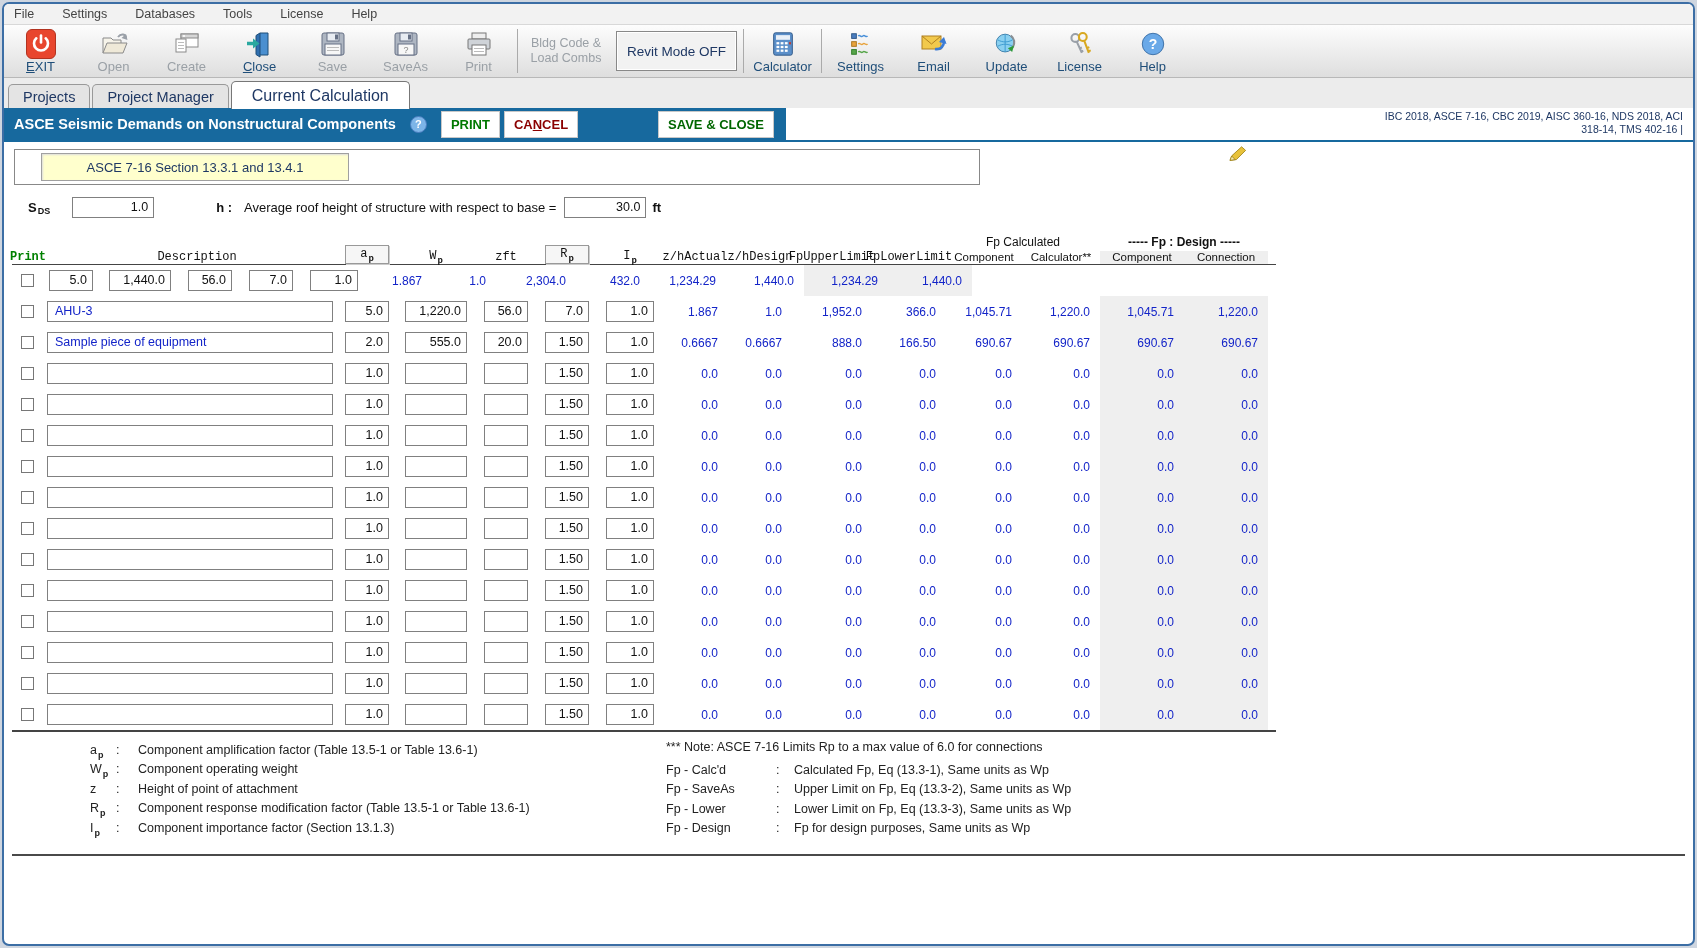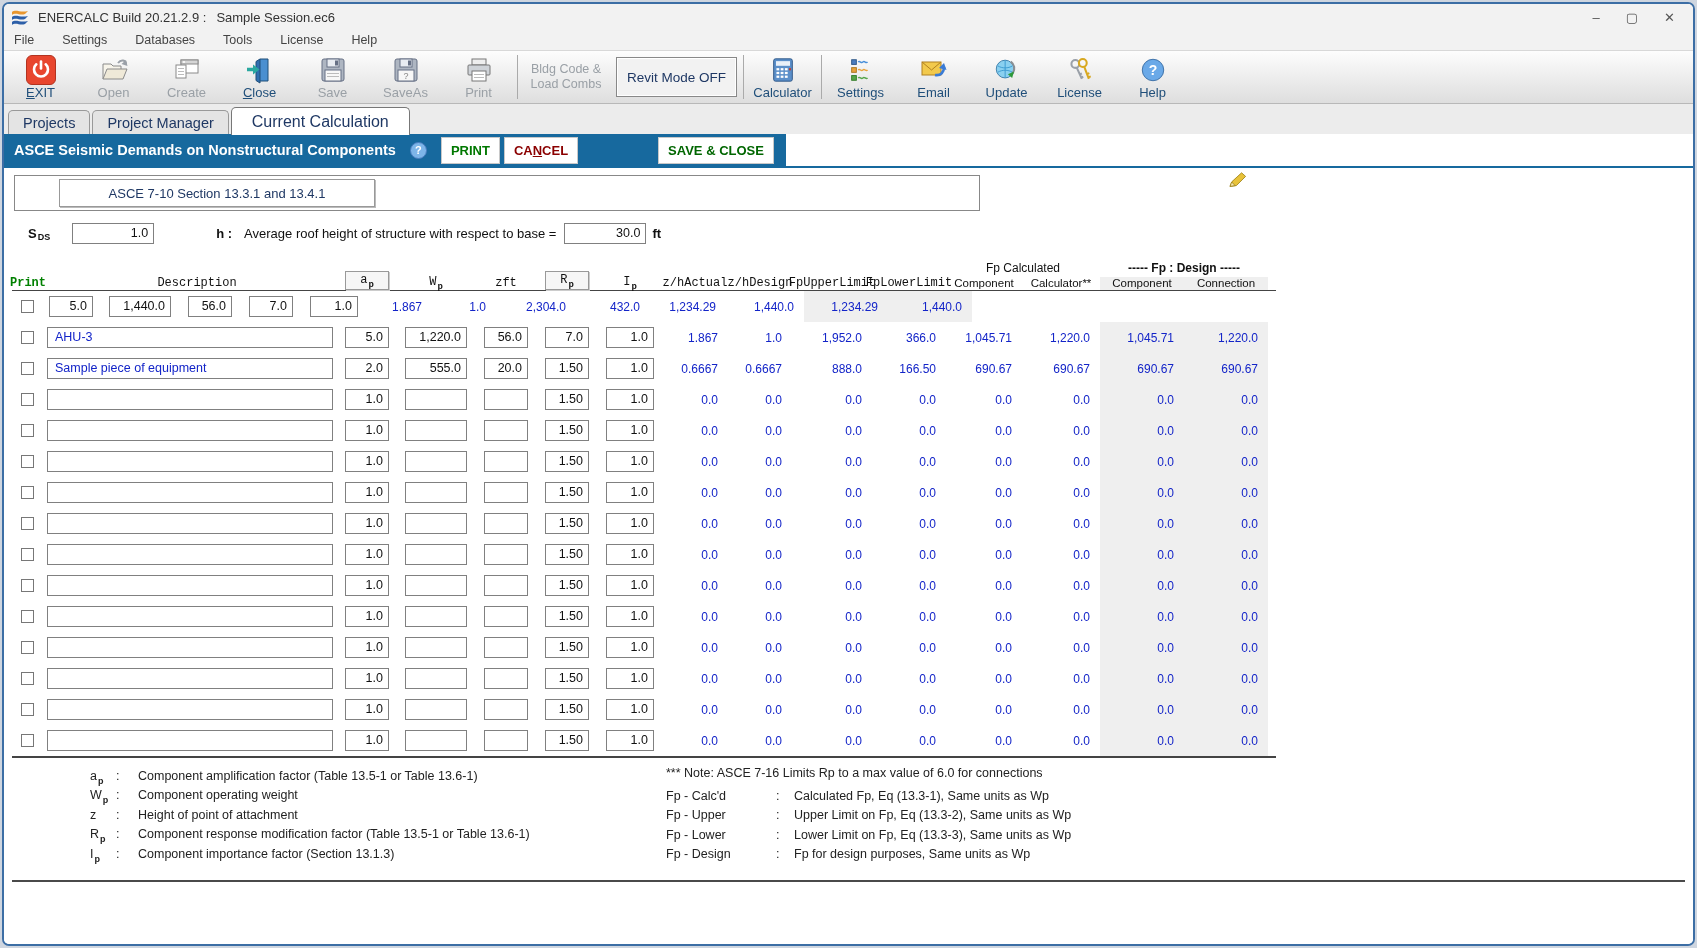--- a/index.html
+++ b/index.html
@@ -128,36 +128,20 @@
   .leg-term { width:110px; display:inline-block; }
   .leg-colon { width:18px; display:inline-block; }
 
   .bottom-strip { margin-top:16px; border-top:2px solid #4a4a4a; height:70px; background:#fff; }
 </style>
 </head>
 <body>
 
 <div class="window">
 
-  <div class="titlebar">
-    <span class="logo">
-      <svg width="20" height="16" viewBox="0 0 20 16">
-        <path d="M2 3c4-3 8 1 16-1l-3 3c-5 2-9-2-13 1z" fill="#e8962e"></path>
-        <path d="M2 8c4-3 8 1 16-1l-3 3c-5 2-9-2-13 1z" fill="#2d5fa8"></path>
-        <path d="M2 13c4-3 8 1 16-1l-3 3c-5 2-9-2-13 1z" fill="#2d5fa8"></path>
-      </svg>
-    </span>
-    <span class="title-text">ENERCALC Build 20.21.2.9 :</span>
-    <span class="title-text title-doc">Sample Session.ec6</span>
-    <span class="win-controls">
-      <span>–</span>
-      <span>▢</span>
-      <span>✕</span>
-    </span>
-  </div>
 
   <div class="menubar">
       <span>File</span>
       <span>Settings</span>
       <span>Databases</span>
       <span>Tools</span>
       <span>License</span>
       <span>Help</span>
     </div>
 
@@ -341,32 +325,35 @@
       <span class="hb-title">ASCE Seismic Demands on Nonstructural Components</span>
       <span class="hq">?</span>
       <span class="hb-btn btn-print">PRINT</span>
       <span class="hb-btn btn-cancel">
           <span>CA</span>
           <span class="key">N</span>
           <span>CEL</span>
         </span>
       <span class="hb-btn btn-save">SAVE &amp; CLOSE</span>
     </div>
+    <div class="hb-right">
+      <div class="codes">IBC 2018, ASCE 7-16, CBC 2019, AISC 360-16, NDS 2018, ACI 318-14, TMS 402-16 |</div>
+    </div>
   </div>
 
   <div class="content">
     <span class="pencil">
       <svg width="20" height="16" viewBox="0 0 24 20">
         <path d="M2 18l2.5-6L16.5 1l5 4.5L10 17z" fill="#e8c23a" stroke="#9a7d10"></path>
         <path d="M2 18l6.5-1-4.5-4.5z" fill="#f5e6b0" stroke="#9a7d10"></path>
       </svg>
     </span>
 
     <div class="subtab-box">
-      <div class="subtab idle">ASCE 7-10 Section 13.3.1 and 13.4.1</div>
+      <div class="subtab active">ASCE 7-16 Section 13.3.1 and 13.4.1</div>
     </div>
 
     <div class="params">
       <span class="sym">S</span>
         <span class="subscript">DS</span>
       <span class="pbox">1.0</span>
       <span class="h-label">h :</span>
       <span class="h-text">Average roof height of structure with respect to base  =</span>
       <span class="pbox pbox2">30.0</span>
       <span class="h-unit">ft</span>
@@ -925,21 +912,21 @@
       </div>
       <div class="leg-right">
         <div class="leg-note">*** Note: ASCE 7-16 Limits Rp to a max value of 6.0 for connections</div>
         <div>
             <div class="leg-line">
               <span class="leg-term">Fp - Calc'd</span>
               <span class="leg-colon">:</span>
               <span>Calculated Fp, Eq (13.3-1), Same units as Wp</span>
             </div>
             <div class="leg-line">
-              <span class="leg-term">Fp - Upper</span>
+              <span class="leg-term">Fp - SaveAs</span>
               <span class="leg-colon">:</span>
               <span>Upper Limit on Fp, Eq (13.3-2), Same units as Wp</span>
             </div>
             <div class="leg-line">
               <span class="leg-term">Fp - Lower</span>
               <span class="leg-colon">:</span>
               <span>Lower Limit on Fp, Eq (13.3-3), Same units as Wp</span>
             </div>
             <div class="leg-line">
               <span class="leg-term">Fp - Design</span>

